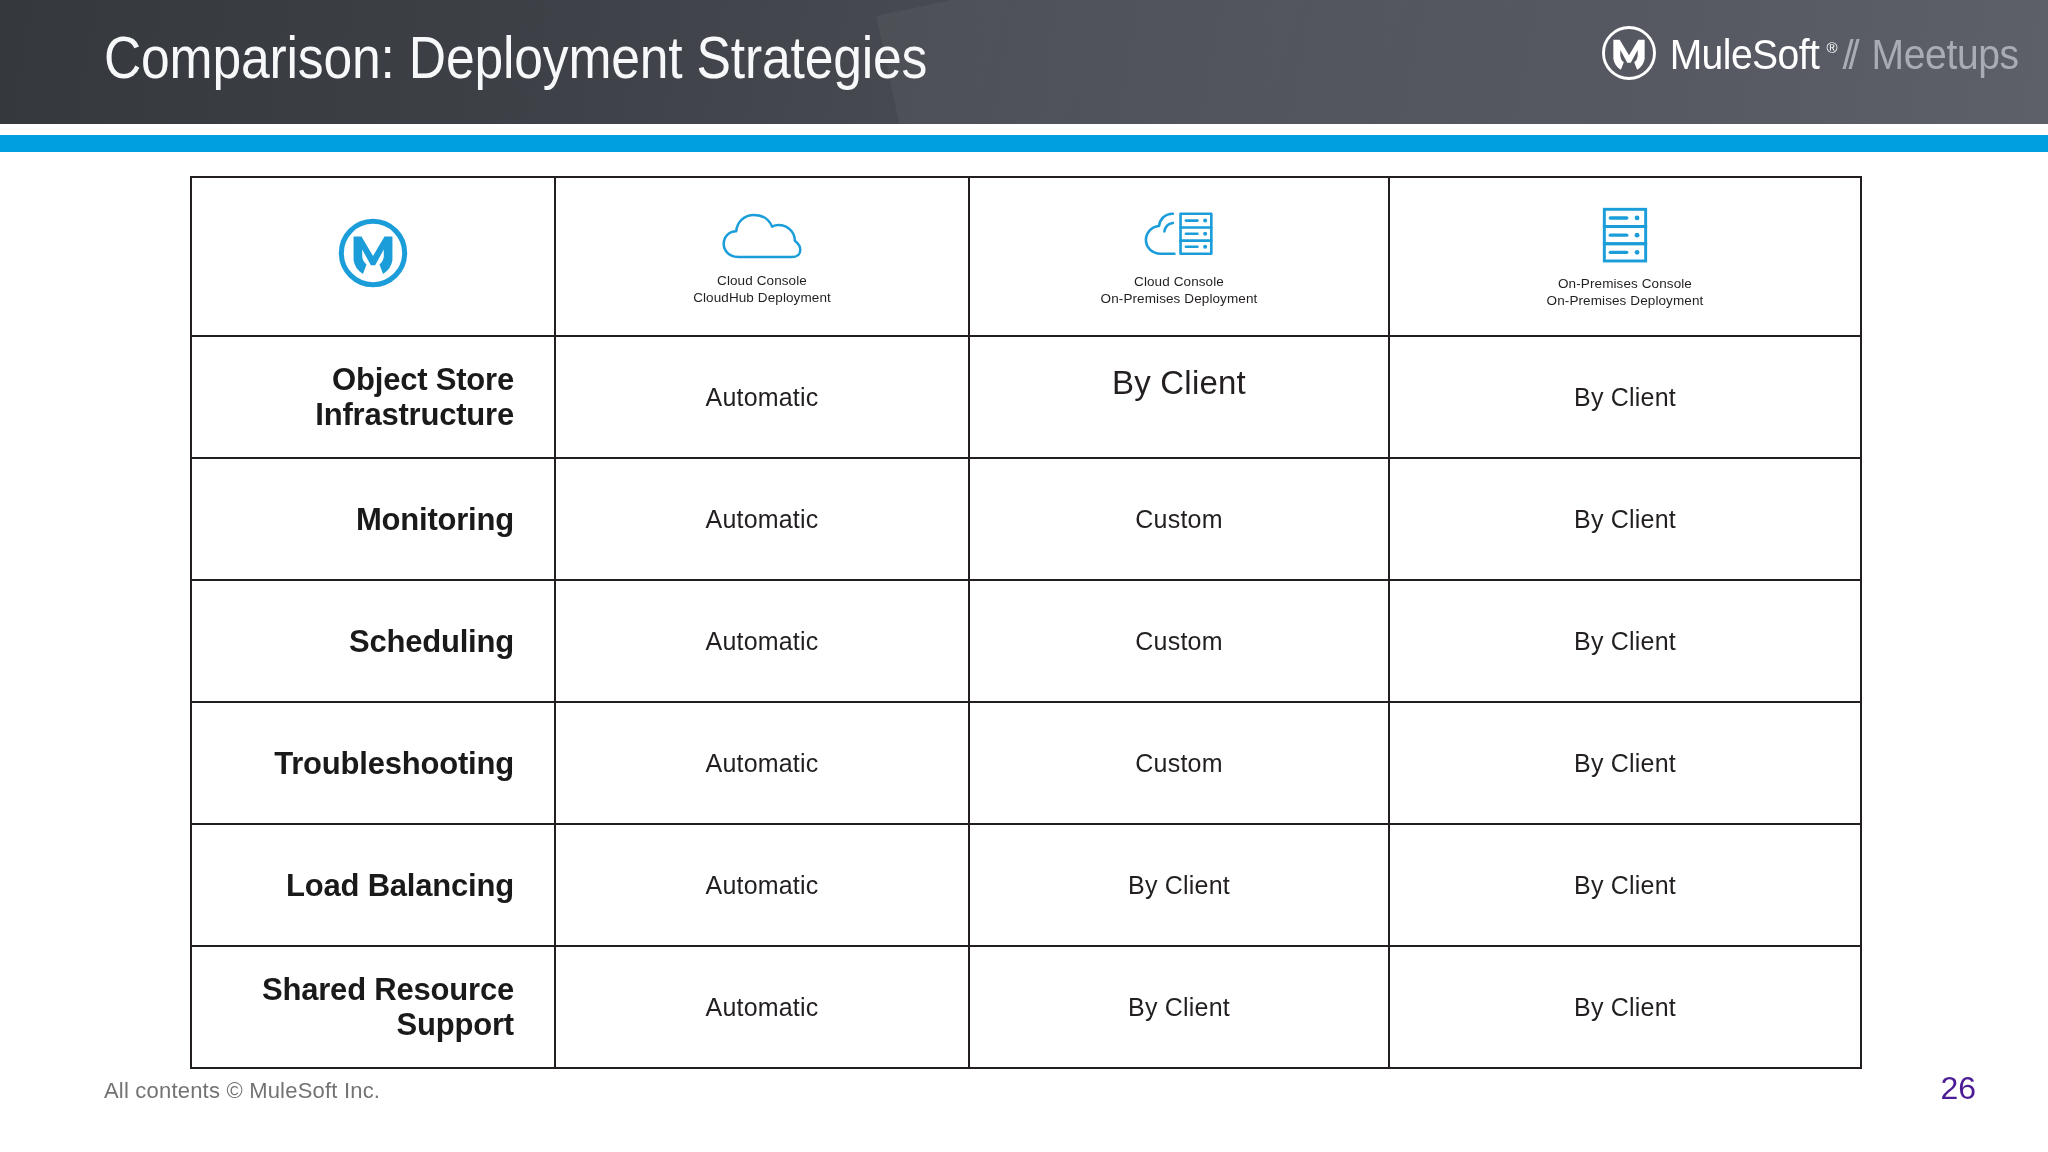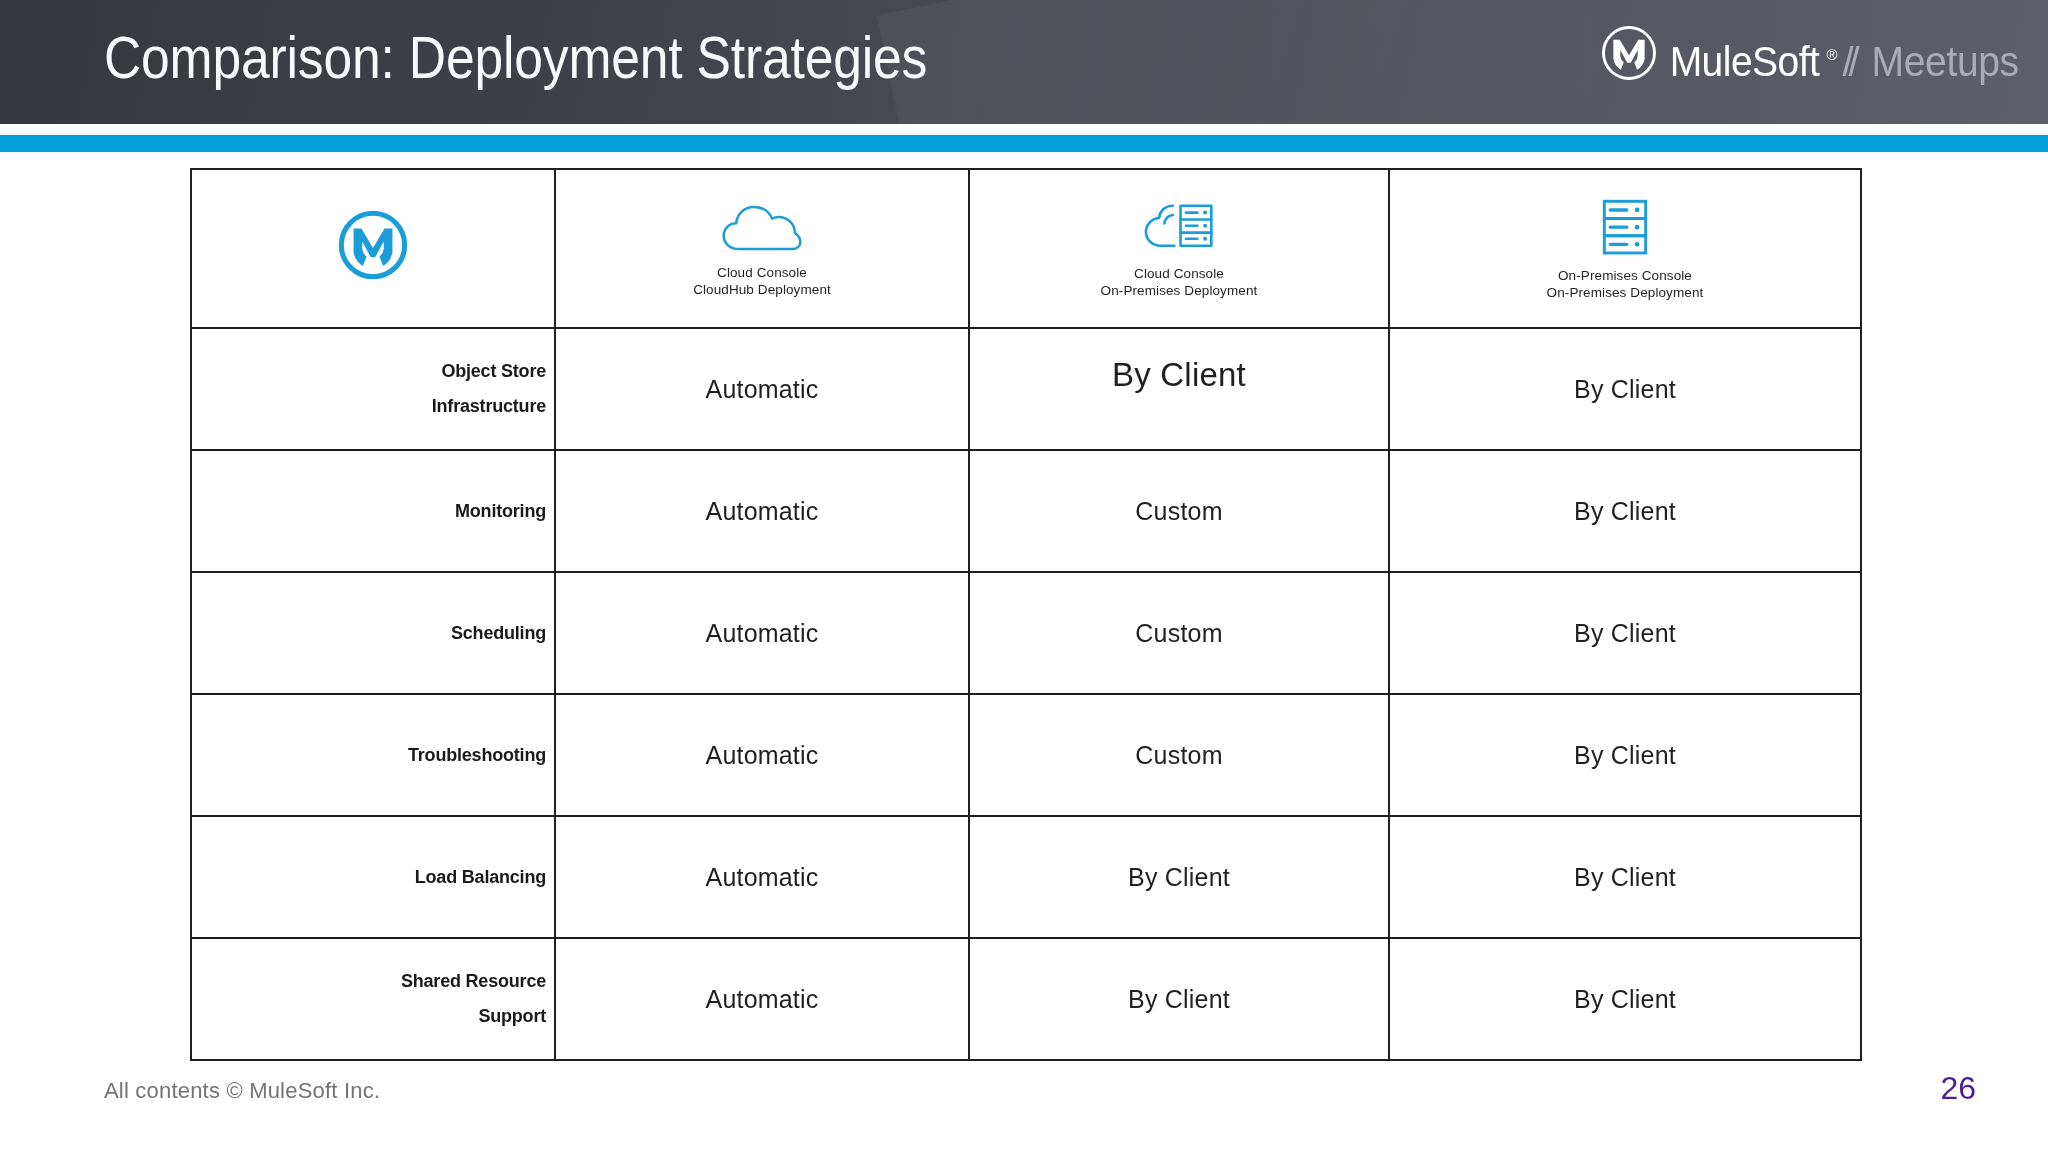--- a/index.html
+++ b/index.html
@@ -47,21 +47,21 @@
     white-space: nowrap;
   }
 
   
   .brand-lockup {
     position: absolute;
     right: 24px;
     top: 24px;
     height: 62px;
     display: flex;
-    align-items: flex-end;
+    align-items: center;
     gap: 6px;
   }
   .brand-mark { display: block; }
   .brand-wordmark {
     display: flex;
     align-items: baseline;
     gap: 0px;
     white-space: nowrap;
   }
   .brand-mulesoft {
@@ -101,21 +101,21 @@
     position: absolute;
     left: 0; top: 135px;
     width: 2048px; height: 17px;
     background: #00a0df;
   }
 
   
   .table-wrap {
     position: absolute;
     left: 190px;
-    top: 168px;
+    top: 176px;
     width: 1670px;
   }
   table.cmp {
     width: 1670px;
     border-collapse: collapse;
     table-layout: fixed;
   }
   table.cmp td {
     border: 2px solid #231f20;
     padding: 0;
@@ -145,22 +145,22 @@
     color: #231f20;
     font-family: "Liberation Sans Narrow", "Liberation Sans", sans-serif;
     letter-spacing: 0.1px;
   }
   .head-caption .cap-line { display: block; white-space: nowrap; }
 
   
   tr.data-row td { height: 120px; }
   .row-label {
     text-align: right;
-    padding-right: 8px;
-    font-size: 18px;
+    padding-right: 40px;
+    font-size: 31px;
     line-height: 35px;
     font-weight: bold;
     color: #1a1a1a;
     letter-spacing: -0.2px;
     margin-left: 27px;
   }
   .cell-value {
     text-align: center;
     font-family: "Liberation Sans Narrow", "Liberation Sans", sans-serif;
     font-size: 25px;

